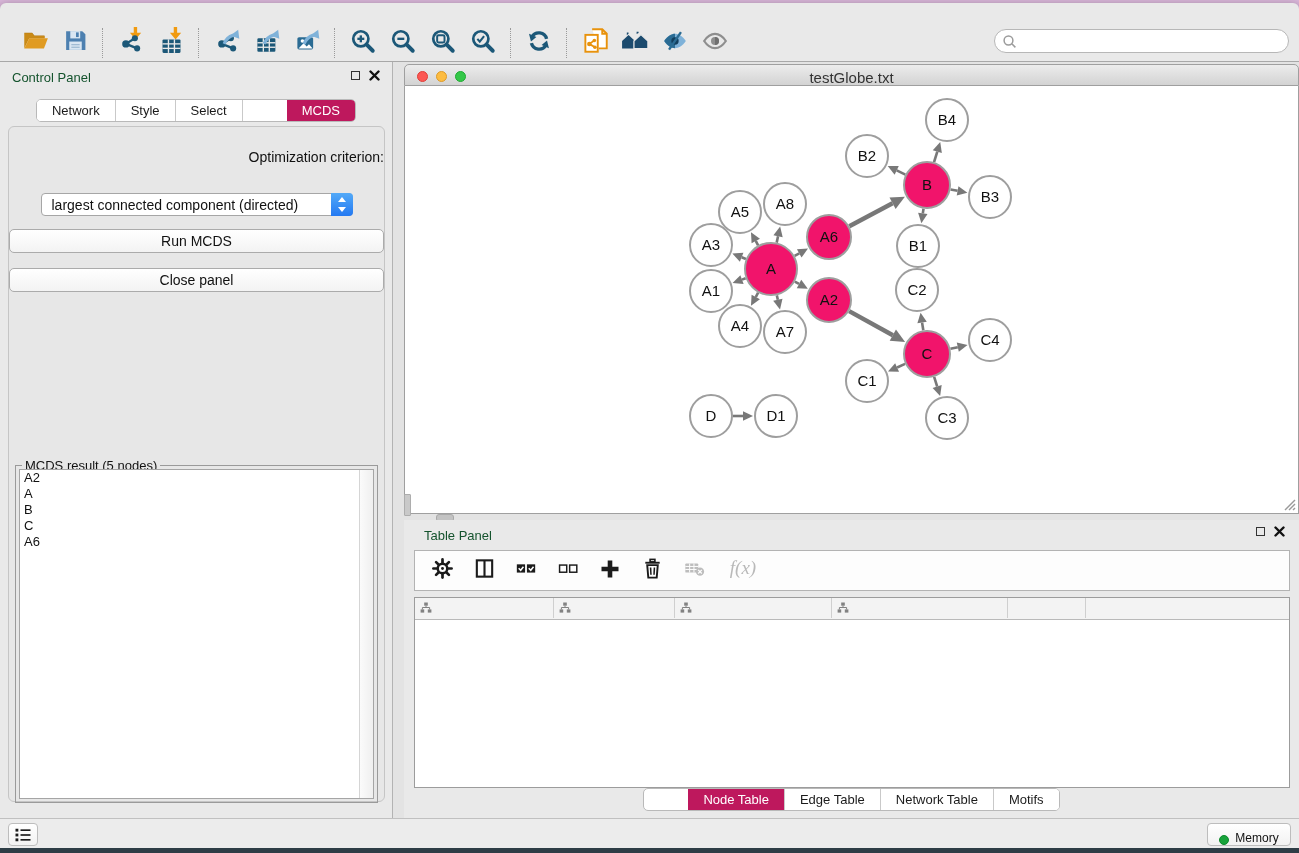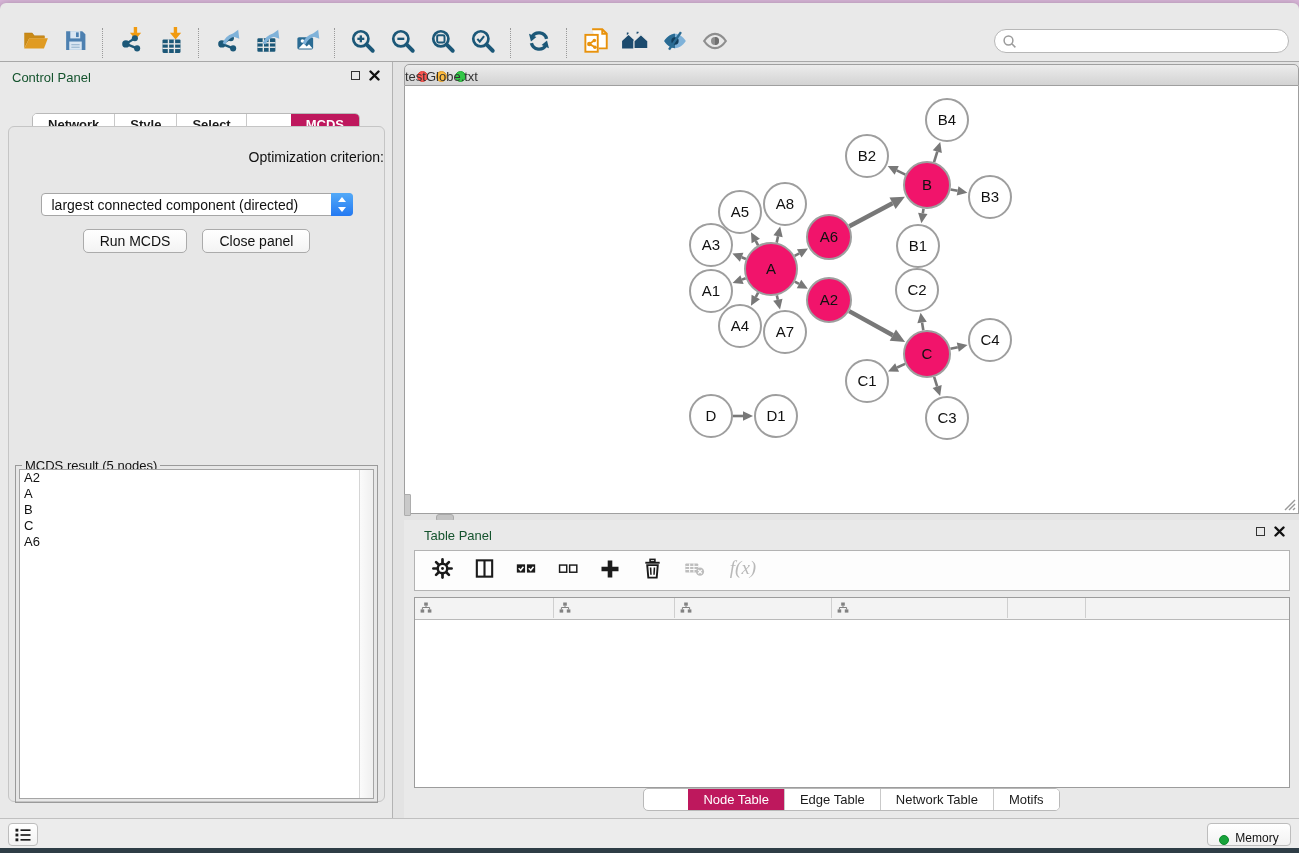--- a/index.html
+++ b/index.html
@@ -24,42 +24,42 @@
   .searchbox{position:absolute;right:10px;top:5px;width:295px;height:24px;background:#fff;border:1px solid #b7b7b7;border-radius:12px;box-sizing:border-box;}
   .searchbox svg{position:absolute;left:7px;top:4px;}
   .searchbox input{position:absolute;left:26px;top:2px;width:255px;height:18px;border:none;outline:none;font-size:13px;background:transparent;}
   
   .workspace{position:absolute;left:0;top:59px;width:1299px;height:756px;background:#e3e3e3;}
   
   .cpanel{position:absolute;left:0;top:0;width:393px;height:756px;background:#e9e9e9;border-right:1px solid #b3b3b3;box-sizing:border-box;}
   .panel-head{position:absolute;left:12px;top:8px;font-size:13px;color:#14532d;}
   .panel-icons{position:absolute;top:8px;display:flex;gap:9px;align-items:center;}
   .cpanel .panel-icons{right:12px;}
-  .seg-tabs{position:absolute;top:51px;left:0;right:0;display:flex;justify-content:center;font-weight:bold;}
+  .seg-tabs{position:absolute;top:37px;left:0;right:0;display:flex;justify-content:center;}
   .seg-group{display:flex;border:1px solid #b9b9b9;border-radius:5px;overflow:hidden;background:#fff;height:21px;}
   .seg-tab{font-size:13px;color:#1b1b1b;padding:2px 15px;border-right:1px solid #c9c9c9;line-height:17px;background:#fff;}
   .seg-tab:last-child{border-right:none;}
   .seg-tab.active{background:#be185d;color:#fff;margin-left:44px;}
   .cp-content{position:absolute;left:8px;top:64px;width:377px;height:676px;background:#e7e7e7;border:1px solid #c5c5c5;border-radius:6px;box-sizing:border-box;}
   .opt-label{margin-top:22px;text-align:right;font-size:14px;color:#111;}
   .dropdown{position:relative;margin:28px auto 0 auto;width:312px;height:23px;background:#fff;border:1px solid #a6a6a6;border-radius:4px;box-sizing:border-box;}
   .dropdown .dval{position:absolute;left:10px;top:3px;font-size:14px;color:#111;white-space:nowrap;}
   .dropdown .stepper{position:absolute;right:-1px;top:-1px;width:22px;height:23px;background:linear-gradient(#53aaf8,#2479f2);border-radius:0 4px 4px 0;}
   .stepper svg{position:absolute;left:4px;top:3px;}
-  .btnrow{display:flex;justify-content:center;gap:15px;margin-top:13px;}
+  .btnrow{display:flex;justify-content:center;gap:15px;margin-top:13px;flex-direction:column;}
   .macbtn{background:linear-gradient(#ffffff,#f3f3f3);border:1px solid #ababab;border-radius:5px;font-size:14px;color:#111;padding:3px 16px;line-height:16px;}
   .result-fieldset{position:absolute;left:6px;top:338px;width:363px;height:338px;border:1px solid #9a9a9a;box-sizing:border-box;}
   .result-legend{position:absolute;left:6px;top:-8px;background:#e7e7e7;padding:0 3px;font-size:13px;color:#111;}
   .result-list{position:absolute;left:3px;top:3px;right:3px;bottom:3px;background:#fff;border:1px solid #a5a5a5;overflow:hidden;}
   .result-scroll{position:absolute;right:0;top:0;bottom:0;width:13px;border-left:1px solid #d5d5d5;background:linear-gradient(90deg,#fbfbfb,#efefef);}
   .result-item{font-size:13px;color:#111;line-height:16px;padding-left:4px;}
   
   .netwin{position:absolute;left:404px;top:2px;width:895px;height:450px;}
   .netwin .wtitle{position:absolute;left:0;top:0;width:100%;height:22px;background:linear-gradient(#ececec,#d3d3d3);border:1px solid #9f9f9f;border-radius:5px 5px 0 0;box-sizing:border-box;}
-  .netwin .wtitle .wname{position:absolute;left:0;right:0;top:4px;font-size:13px;color:#333;}
+  .netwin .wtitle .wname{position:absolute;left:0;right:0;top:4px;text-align:center;font-size:15px;color:#333;}
   .netwin .lights{top:6px;left:12px;}
   .netcanvas{position:absolute;left:0;top:22px;width:895px;height:428px;background:#fff;border:1px solid #9f9f9f;border-top:none;box-sizing:border-box;}
   .resize-grip{position:absolute;right:2px;bottom:2px;}
   .left-grab{position:absolute;left:-1px;top:408px;width:5px;height:20px;background:#c9c9c9;border:1px solid #adadad;border-radius:1px;}
   .split-handle{position:absolute;left:436px;top:452px;width:16px;height:6px;background:#c3c3c3;border:1px solid #a9a9a9;border-radius:3px;}
   
   .tpanel{position:absolute;left:404px;top:458px;width:895px;height:298px;background:#e9e9e9;}
   .tpanel .panel-icons{right:14px;}
   .tpanel .panel-head{left:20px;}
   .ttoolbar{position:absolute;left:10px;top:30px;width:876px;height:41px;background:#fdfdfd;border:1px solid #b3b3b3;box-sizing:border-box;display:flex;align-items:center;gap:16px;padding-left:14px;}

